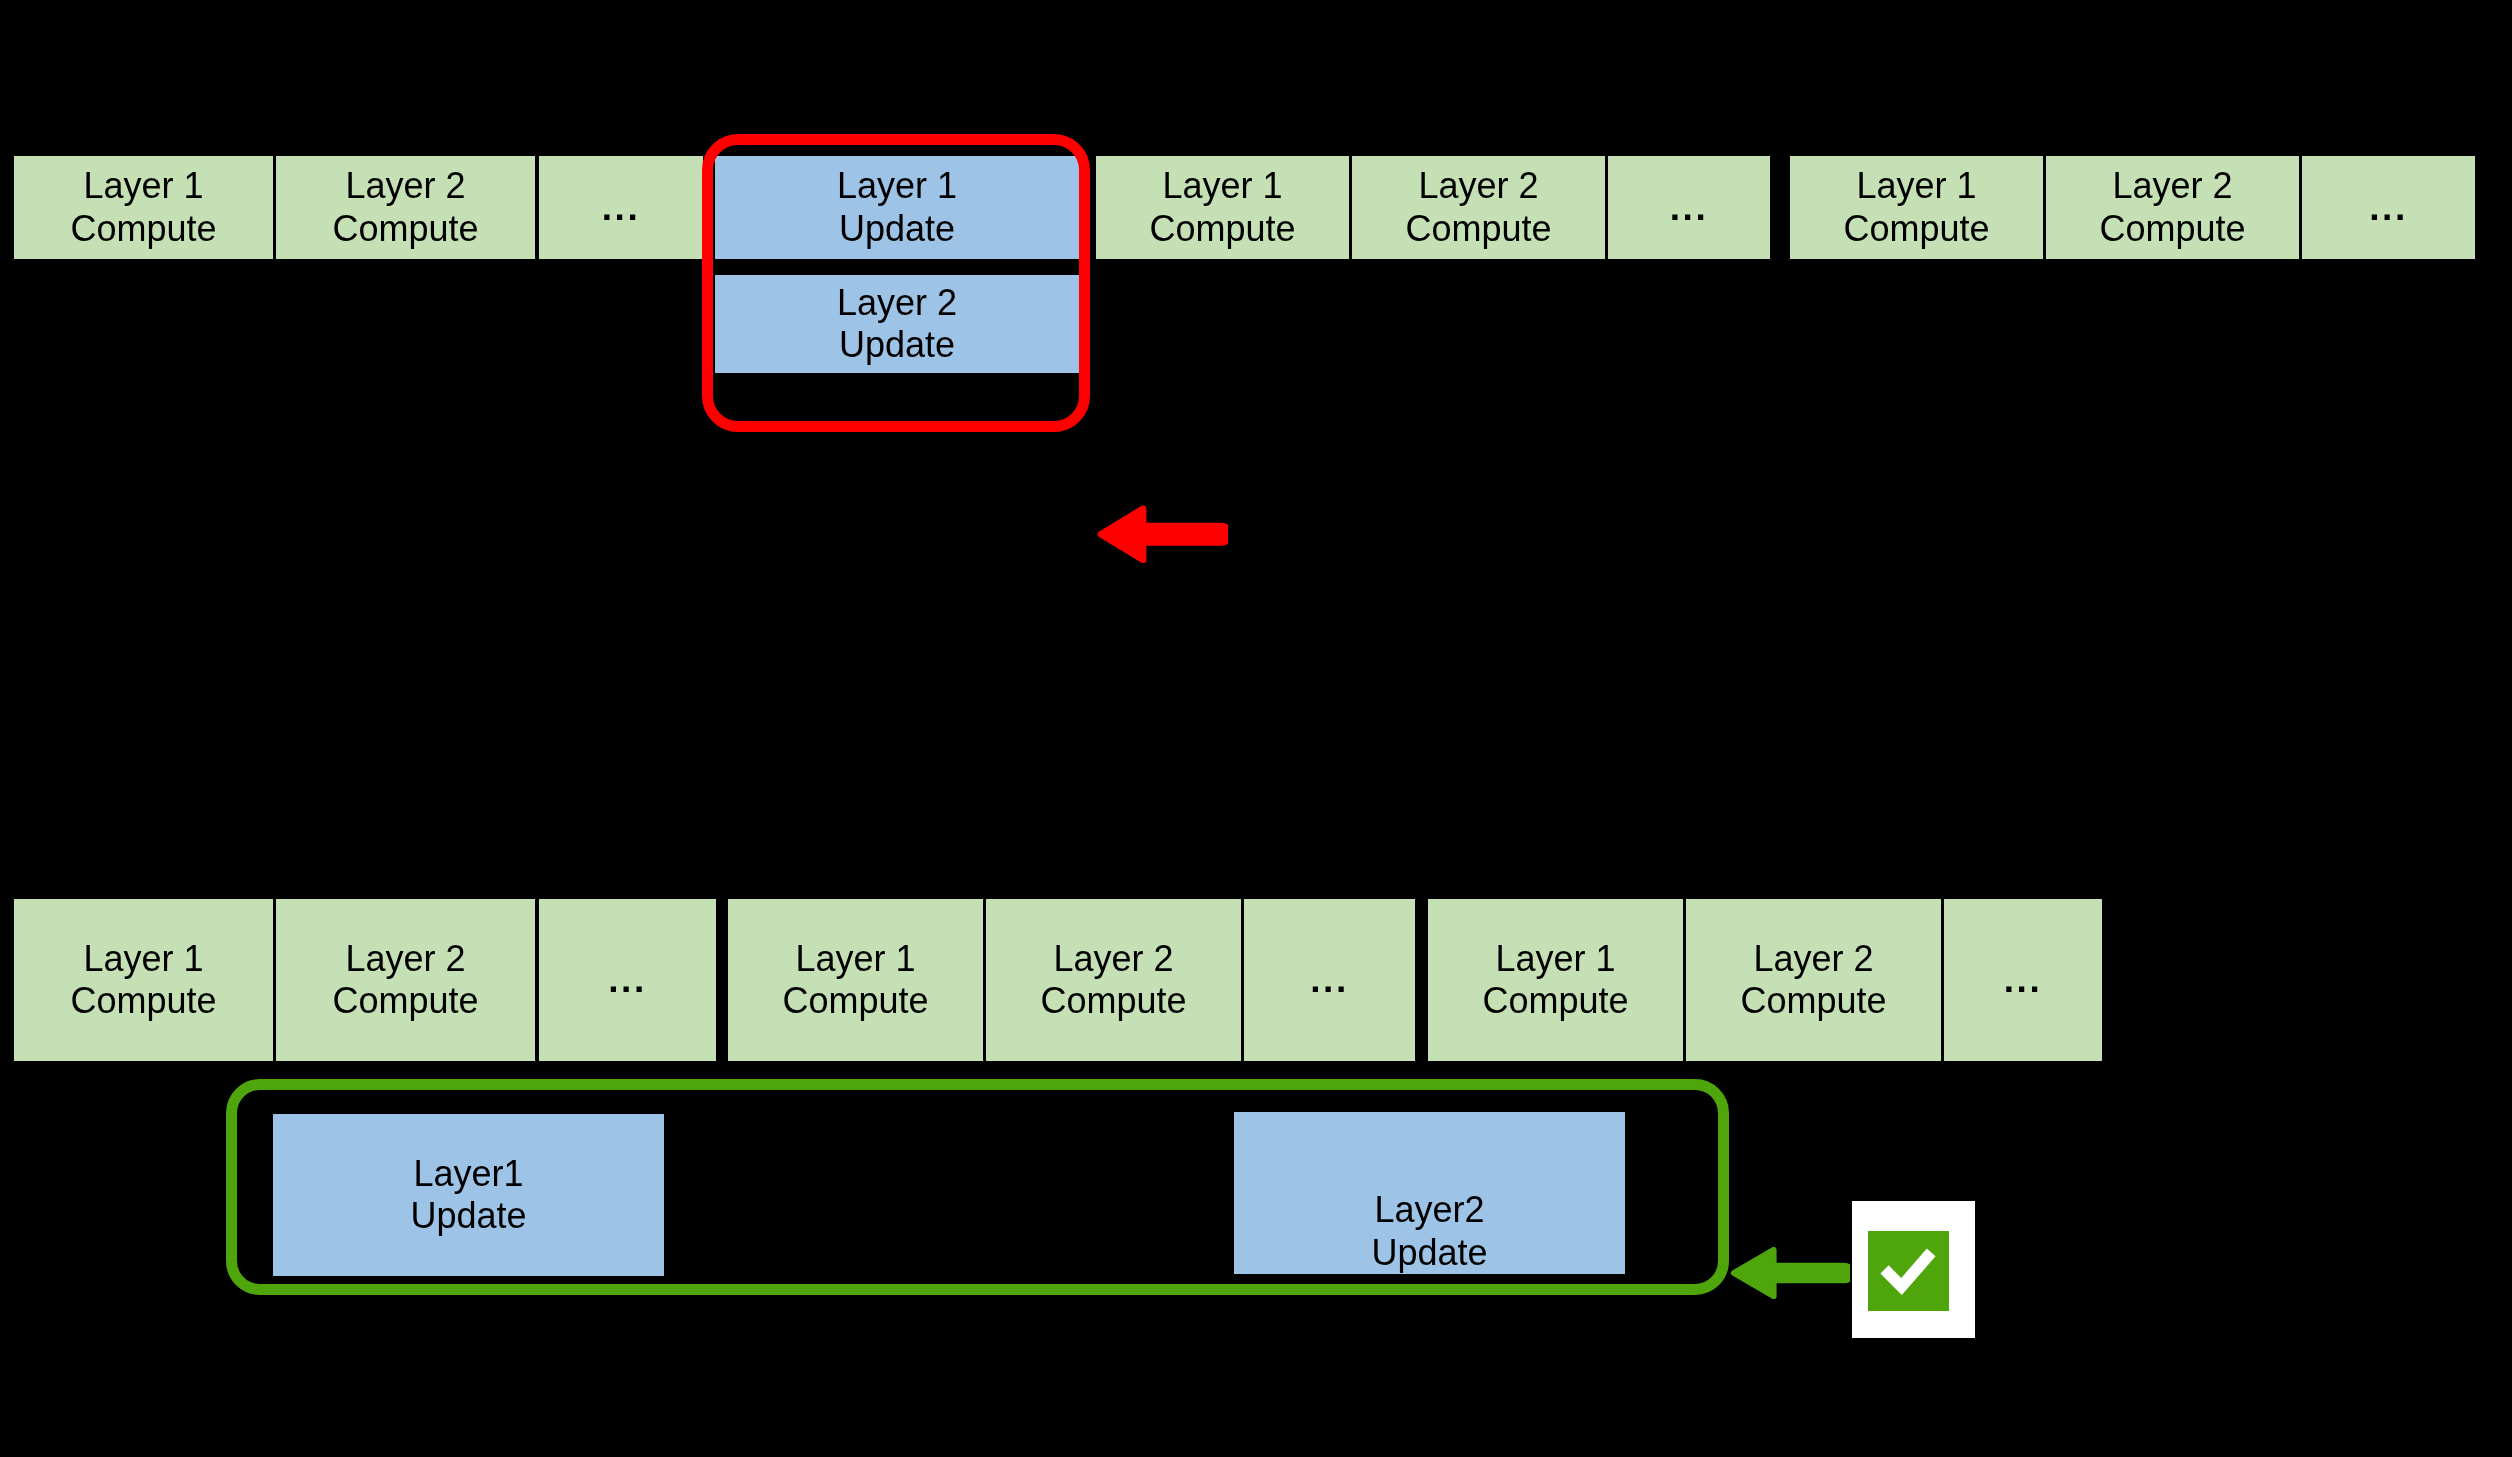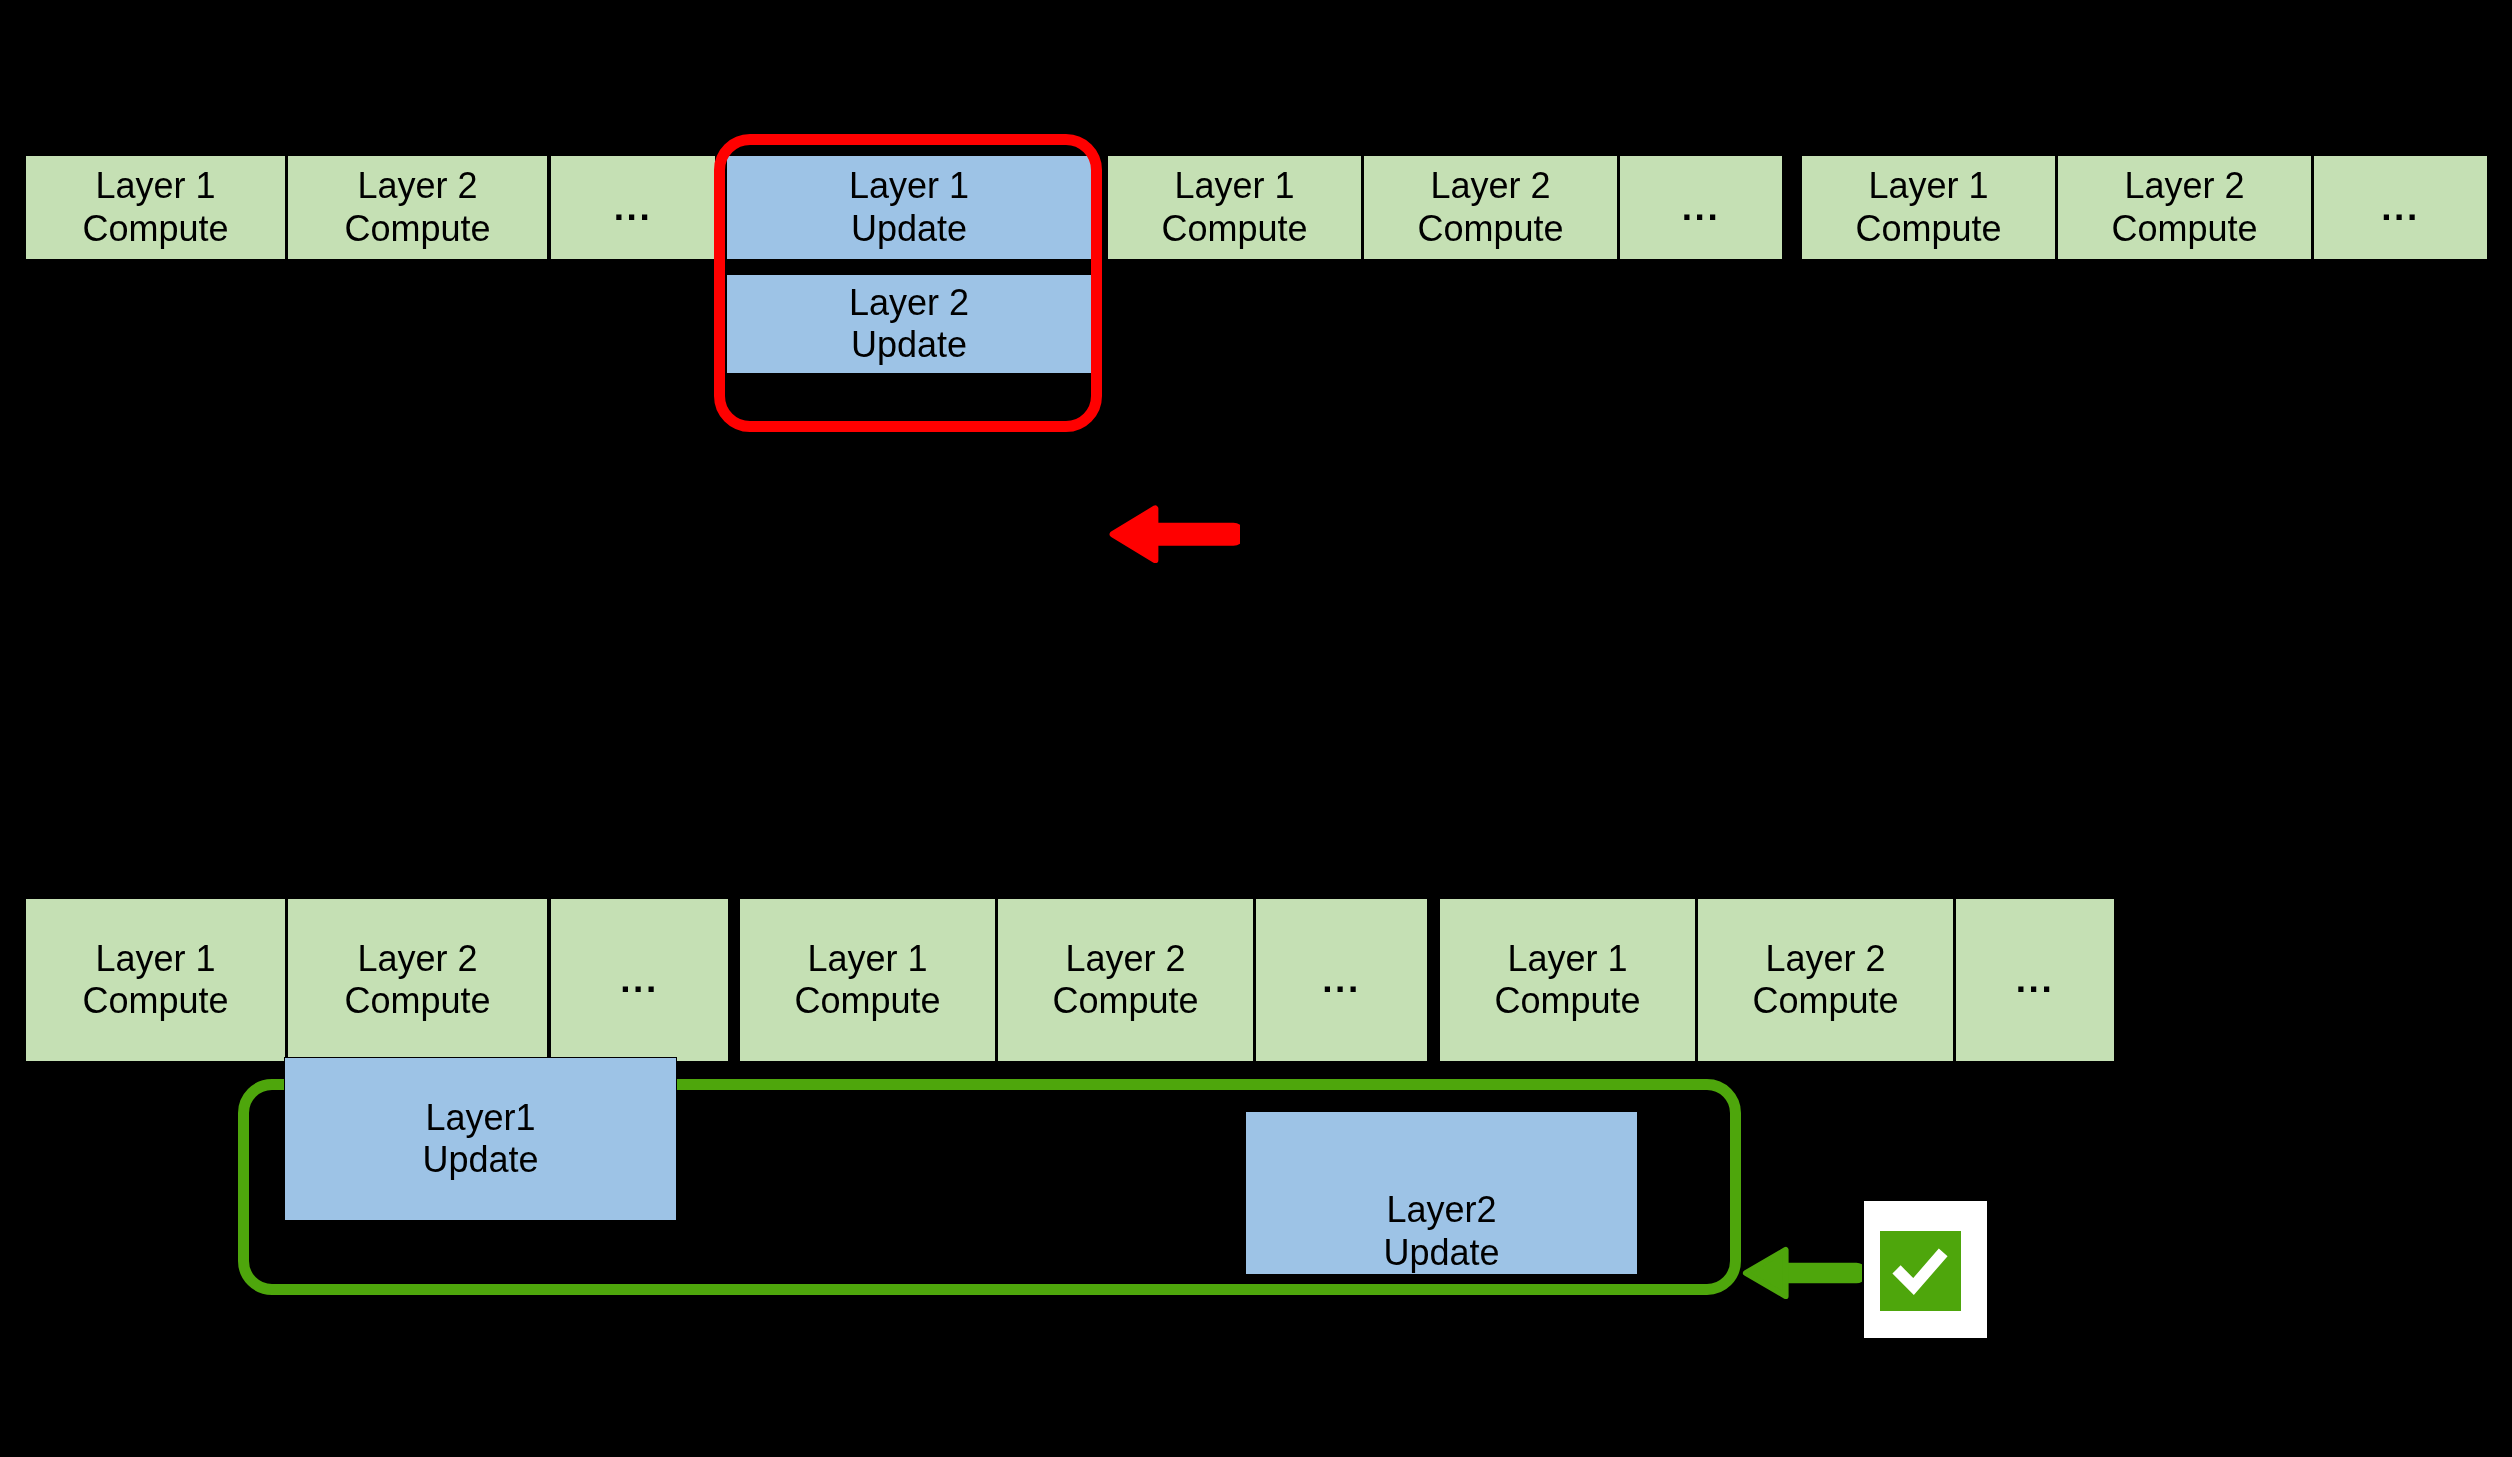--- a/index.html
+++ b/index.html
@@ -7,21 +7,20 @@
     padding: 0;
     background: #000000;
   }
   #stage {
     position: relative;
     width: 2484px;
     height: 1457px;
     background: #000000;
     overflow: hidden;
     font-family: "Liberation Sans", sans-serif;
-    margin-left: 12px;
   }
   .cell {
     position: absolute;
     box-sizing: border-box;
     border: 1.9px solid #000000;
     display: flex;
     flex-direction: column;
     align-items: center;
     justify-content: center;
     color: #000000;
@@ -164,21 +163,21 @@
     <div class="cell compute" style="left:1685px;top:898px;width:257px;height:164px;">
       <span>Layer 2</span>
       <span class="line2">Compute</span>
     </div>
     <div class="cell ellipsis" style="left:1943px;top:898px;width:160px;height:164px;">
       <span>...</span>
     </div>
 
     <div class="hl-rect hl-green" style="left:226px;top:1079px;width:1503px;height:216px;"></div>
 
-    <div class="cell update" style="left:272px;top:1057px;width:393px;height:164px;">
+    <div class="cell update" style="left:272px;top:1113px;width:393px;height:164px;">
       <span>Layer1</span>
       <span class="line2">Update</span>
     </div>
     <div class="cell update" style="left:1233px;top:1111px;width:393px;height:164px;justify-content:flex-end;">
       <span>Layer2</span>
       <span class="line2">Update</span>
     </div>
 
     <svg class="arrow-svg" style="left:1727px;top:1237px;" width="123" height="74" viewBox="0 0 190 115">
       <g fill="#4EA60C" stroke="#4EA60C" stroke-width="9" stroke-linejoin="round" stroke-linecap="round">

